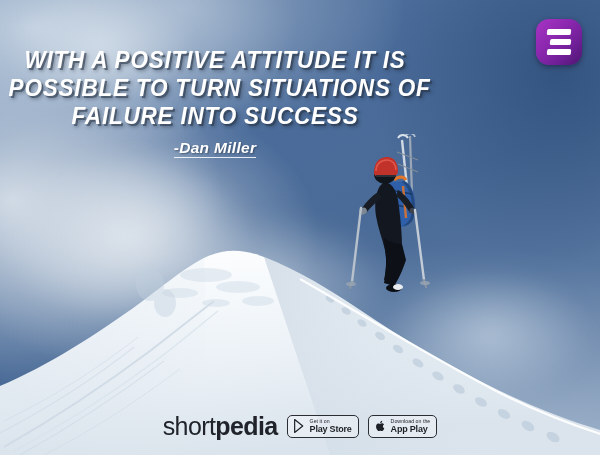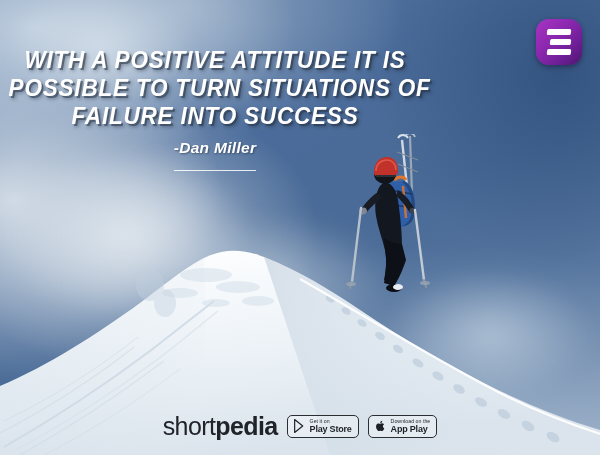--- a/index.html
+++ b/index.html
@@ -105,21 +105,21 @@
   }
   .author {
     display: inline-block;
     font-style: italic;
     font-weight: bold;
     font-size: 15.5px;
     color: #ffffff;
     letter-spacing: 0.3px;
     text-shadow: 1px 1px 2px rgba(35,48,66,0.6);
     border-bottom: 1.5px solid rgba(255,255,255,0.85);
-    padding-bottom: 13px;
+    padding-bottom: 0;
   }
 
   
   .logo-badge {
     position: absolute;
     left: 536px; top: 19px;
     width: 46px; height: 46px;
     border-radius: 13px;
     background: linear-gradient(135deg, #a734c4 0%, #8d28b0 38%, #6f1f97 70%, #4e1570 100%);
     box-shadow: 0 2px 5px rgba(20,10,40,0.45);

